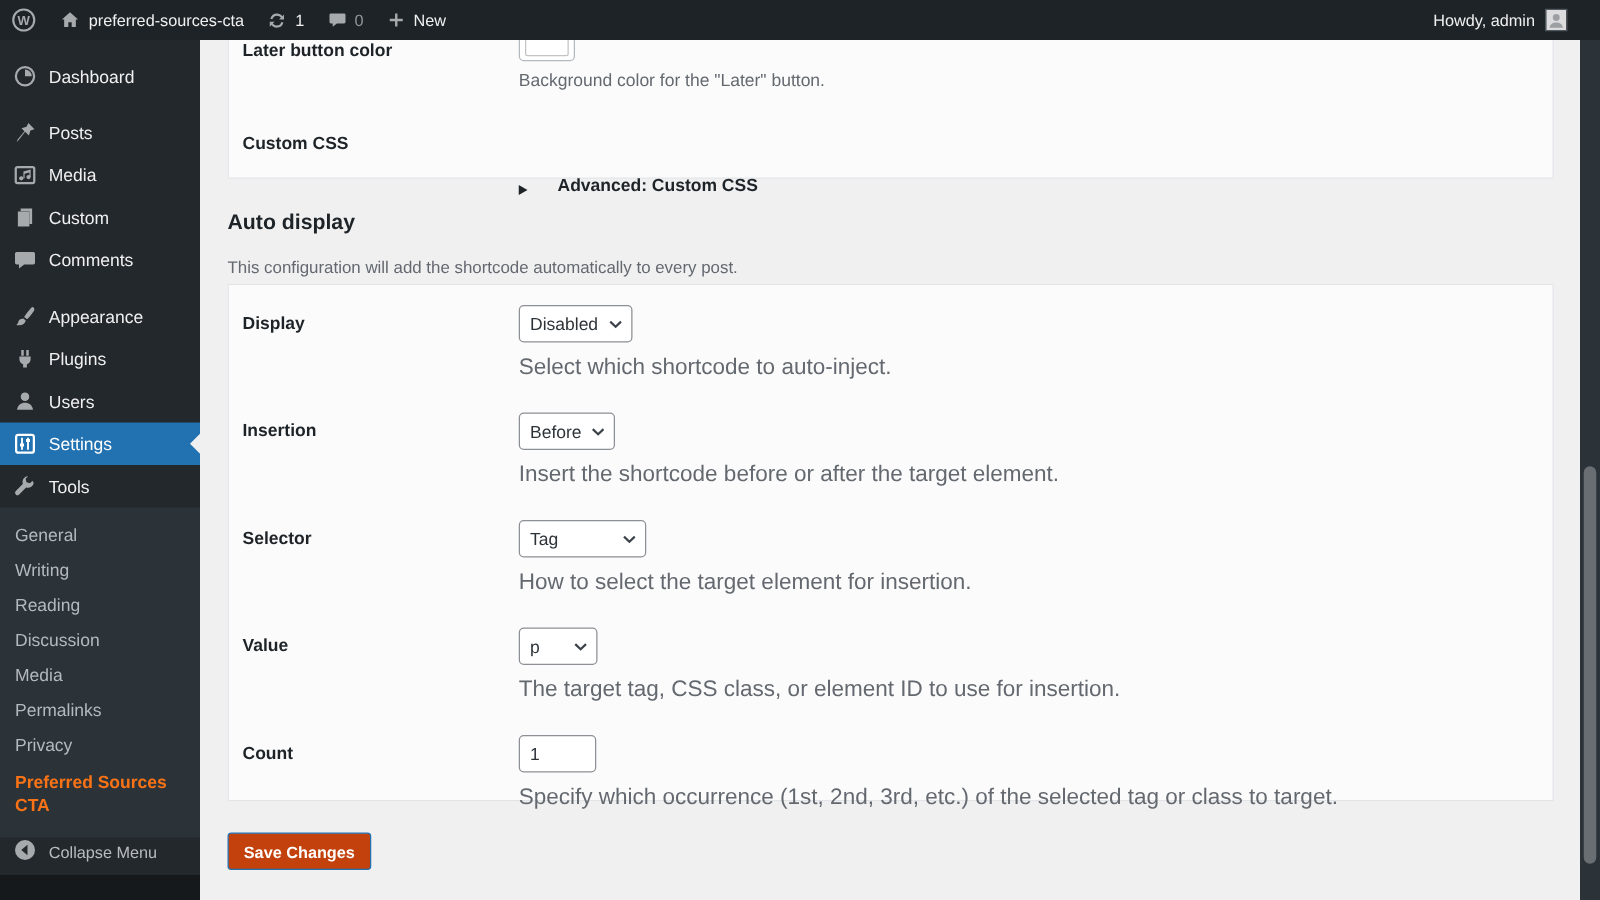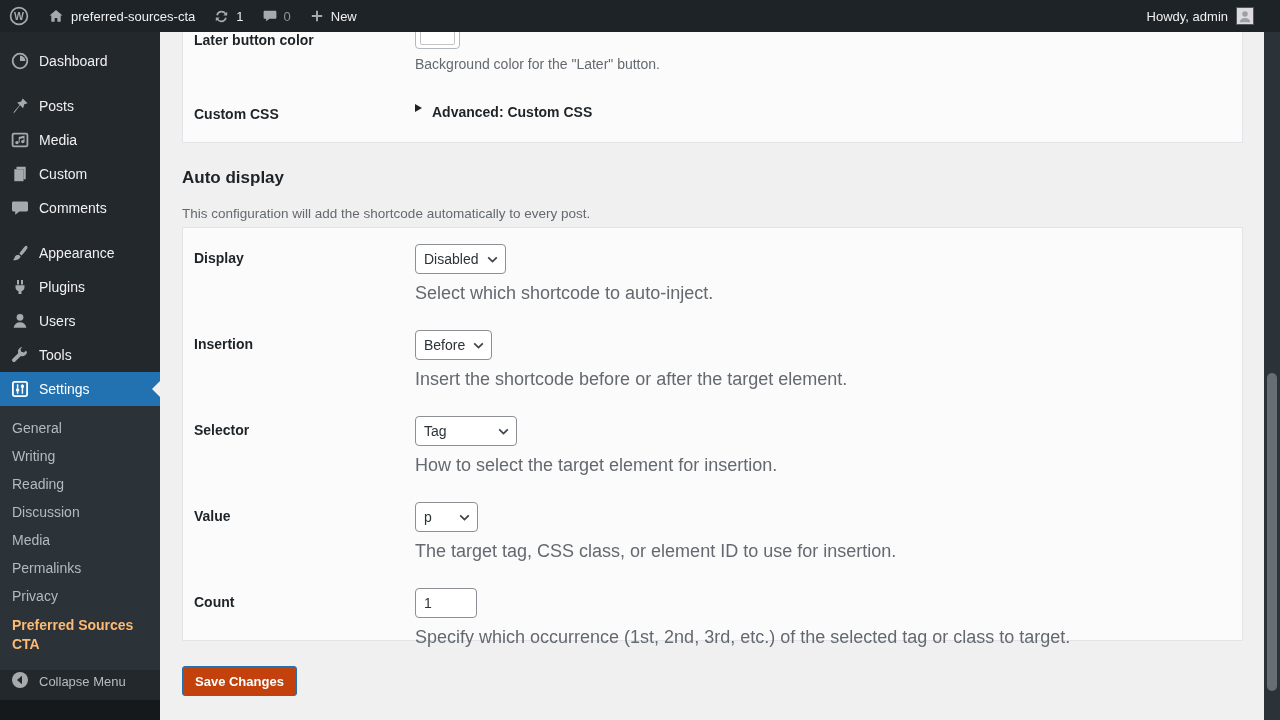--- a/index.html
+++ b/index.html
@@ -27,21 +27,21 @@
     color:#f0f0f1; font-size:14px; cursor:pointer; position:relative; }
   .menu-item .mi-icon { width:20px; height:20px; flex:0 0 20px; }
   .menu-item.active { background:#2271b1; color:#fff; font-weight:400; }
   .menu-item.active::after { content:""; position:absolute; right:0; top:50%;
     transform:translateY(-50%); width:0; height:0;
     border-top:8px solid transparent; border-bottom:8px solid transparent;
     border-right:8px solid #f0f0f1; }
   #submenu { background:#2c3338; padding:8px 0; }
   .submenu-item { display:block; padding:0 12px; line-height:28px; font-size:14px;
     color:#b4b9be; cursor:pointer; }
-  .submenu-item.current { color:#fdba74; font-weight:700; line-height:19px; padding:6px 24px 8px 12px; }
+  .submenu-item.current { color:#f97316; font-weight:700; line-height:19px; padding:6px 24px 8px 12px; }
   #collapse-menu { position:absolute; bottom:22px; left:0; width:176px; height:34px;
     display:flex; align-items:center; gap:9px; padding:0 10px; color:#b8bcbf;
     font-size:13px; cursor:pointer; }
   #sidebar-bottom-band { position:absolute; bottom:0; left:0; width:160px; height:20px; background:#16191c; }
 
   
   #content { position:absolute; left:160px; top:0; width:1120px; height:520px;
     background:#f0f0f1; z-index:10; }
   .card { position:absolute; left:22px; width:1061px; background:#fbfbfb;
     border:1px solid #e2e4e7; }
@@ -53,21 +53,21 @@
 
   
   #row-later .row-label { padding-top:11px; }
   #swatch { width:45px; height:28px; border:1px solid #b4b9be; border-radius:4px;
     background:#fff; padding:3px 4px; cursor:pointer; }
   #swatch-inner { width:100%; height:100%; background:#fff; border:1px solid #c3c4c7; border-radius:2px; }
   .desc { font-size:14px; color:#646970; }
   #row-later .desc { margin-top:7px; }
   #row-css { margin-top:32px; }
   #row-css .row-label { padding-top:2px; }
-  .details-summary { display:flex; align-items:flex-start; gap:10px; cursor:pointer; }
+  .details-summary { display:flex; align-items:flex-end; gap:24px; cursor:pointer;margin-top:36px; }
   .tri-right { width:0; height:0; border-top:4.5px solid transparent;
     border-bottom:4.5px solid transparent; border-left:7px solid #1d2327; }
   .summary-text { font-size:14px; font-weight:700; color:#1d2327; }
 
   
   #auto-display-title { position:absolute; left:22px; top:168px; font-size:17px;
     font-weight:700; color:#1d2327; }
   #auto-display-desc { position:absolute; left:22px; top:206px; font-size:13.5px; color:#646970; }
 
   
@@ -218,38 +218,38 @@
     </div>
     <div class="menu-item">
       <span class="mi-icon">
         <svg width="20" height="20" viewBox="0 0 20 20">
           <circle cx="10" cy="6.3" r="3.4" fill="#a7aaad"></circle>
           <path fill="#a7aaad" d="M3.6 16.8c.6-3.7 3.1-5.6 6.4-5.6s5.8 1.9 6.4 5.6z"></path>
         </svg>
       </span>
       <span class="mi-label">Users</span>
     </div>
-    <div class="menu-item">
-      <span class="mi-icon">
-        <svg width="20" height="20" viewBox="0 0 20 20">
-          <path fill="#a7aaad" d="M17 6.6a4.6 4.6 0 0 1-6.1 4.3l-5.6 5.6a1.9 1.9 0 0 1-2.7-2.7l5.6-5.6A4.6 4.6 0 0 1 12.5 2l-2 2 .7 2.8 2.8.7 2-2c.6.9 1 2 1 3.1z"></path>
-        </svg>
-      </span>
-      <span class="mi-label">Tools</span>
-    </div>
     <div class="menu-item active">
       <span class="mi-icon">
         <svg width="20" height="20" viewBox="0 0 20 20">
           <rect x="2.9" y="2.9" width="14.2" height="14.2" rx="1.8" fill="none" stroke="#fff" stroke-width="1.8"></rect>
           <path stroke="#fff" stroke-width="1.5" d="M7.6 5.2v9.6M12.4 5.2v9.6"></path>
           <rect x="6" y="9.8" width="3.2" height="2.4" fill="#fff"></rect>
           <rect x="10.8" y="6.2" width="3.2" height="2.4" fill="#fff"></rect>
         </svg>
       </span>
       <span class="mi-label">Settings</span>
+    </div>
+    <div class="menu-item">
+      <span class="mi-icon">
+        <svg width="20" height="20" viewBox="0 0 20 20">
+          <path fill="#a7aaad" d="M17 6.6a4.6 4.6 0 0 1-6.1 4.3l-5.6 5.6a1.9 1.9 0 0 1-2.7-2.7l5.6-5.6A4.6 4.6 0 0 1 12.5 2l-2 2 .7 2.8 2.8.7 2-2c.6.9 1 2 1 3.1z"></path>
+        </svg>
+      </span>
+      <span class="mi-label">Tools</span>
     </div>
     <div id="submenu">
       <span class="submenu-item">General</span>
       <span class="submenu-item">Writing</span>
       <span class="submenu-item">Reading</span>
       <span class="submenu-item">Discussion</span>
       <span class="submenu-item">Media</span>
       <span class="submenu-item">Permalinks</span>
       <span class="submenu-item">Privacy</span>
       <span class="submenu-item current">Preferred Sources CTA</span>

